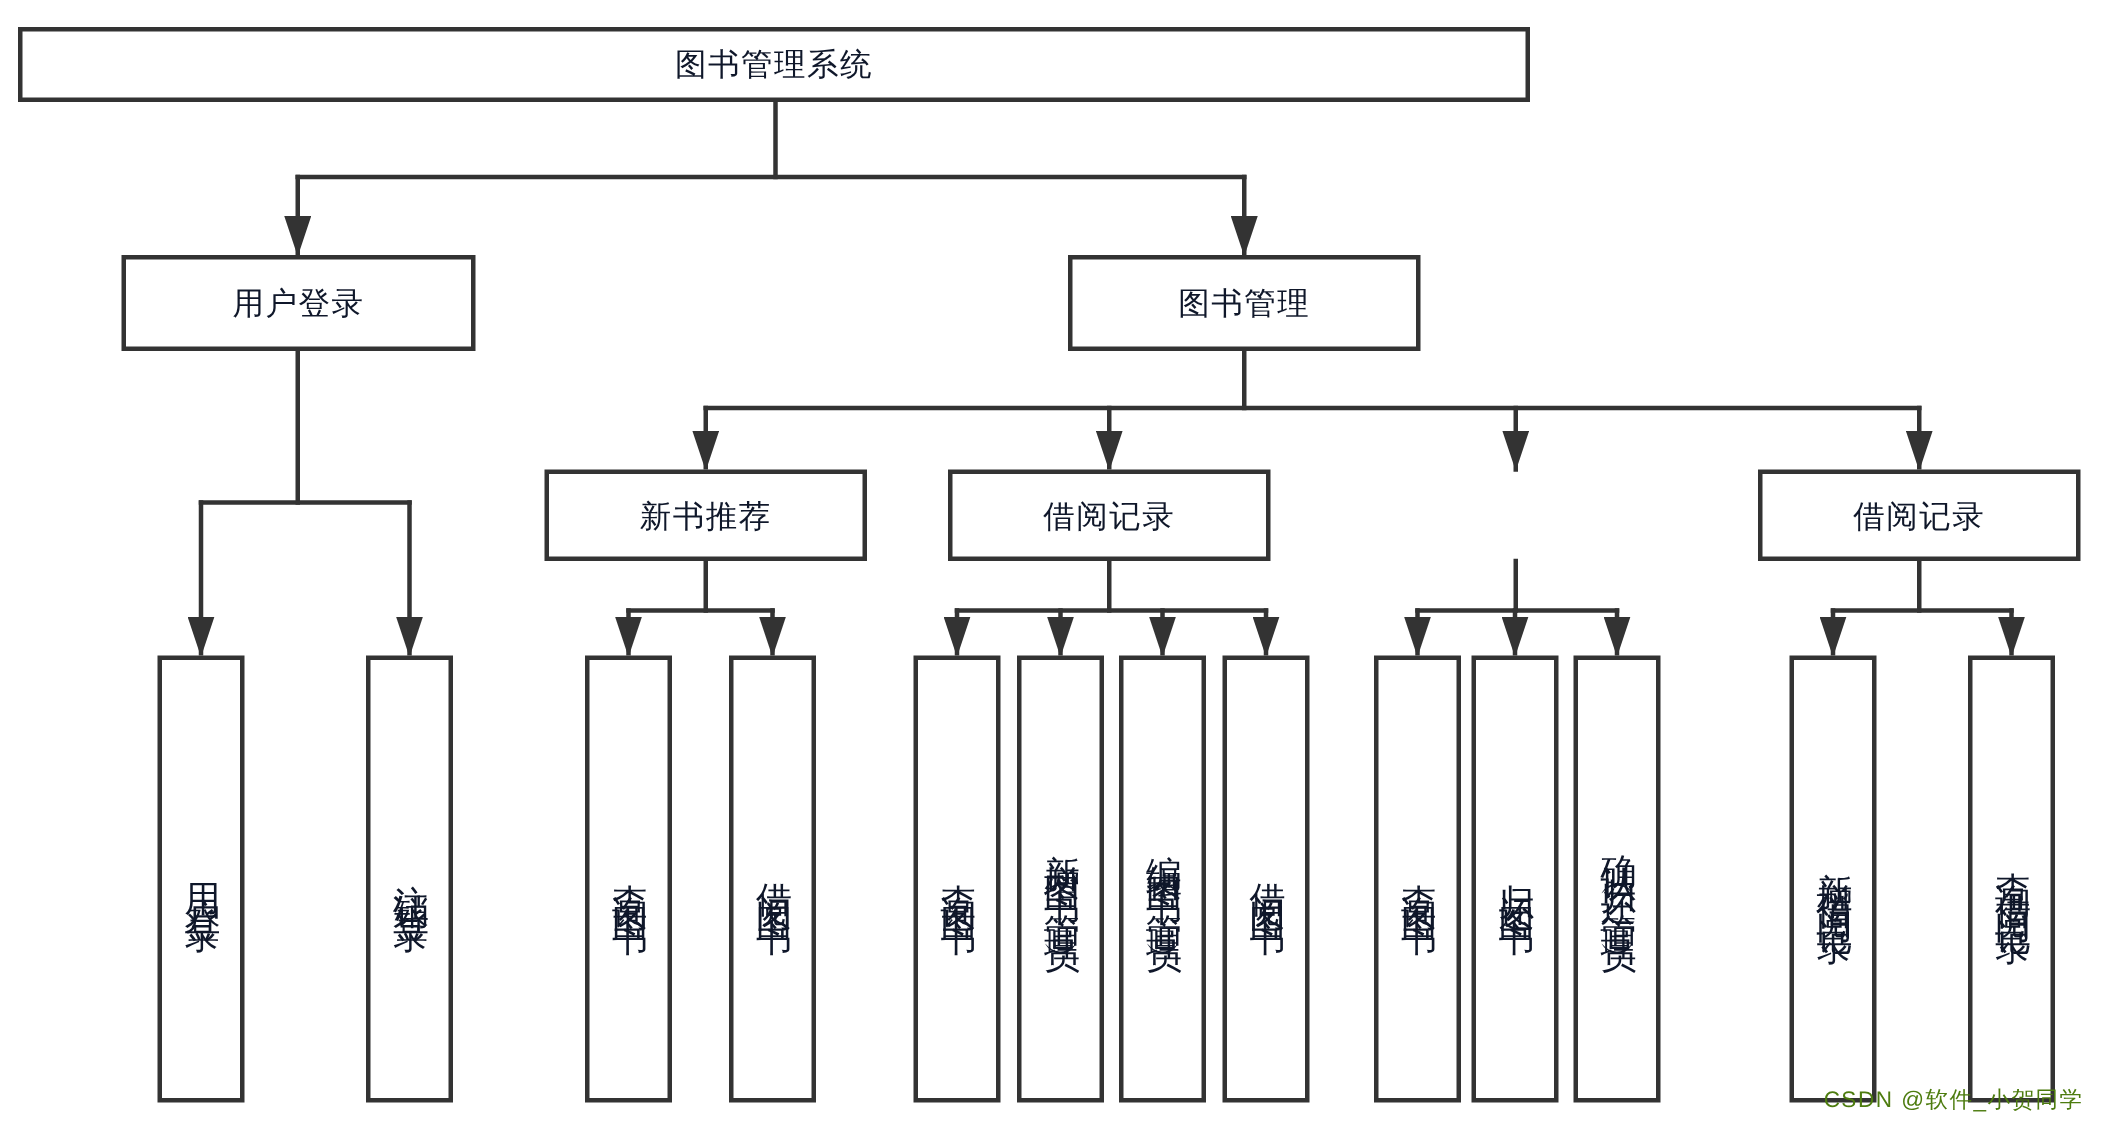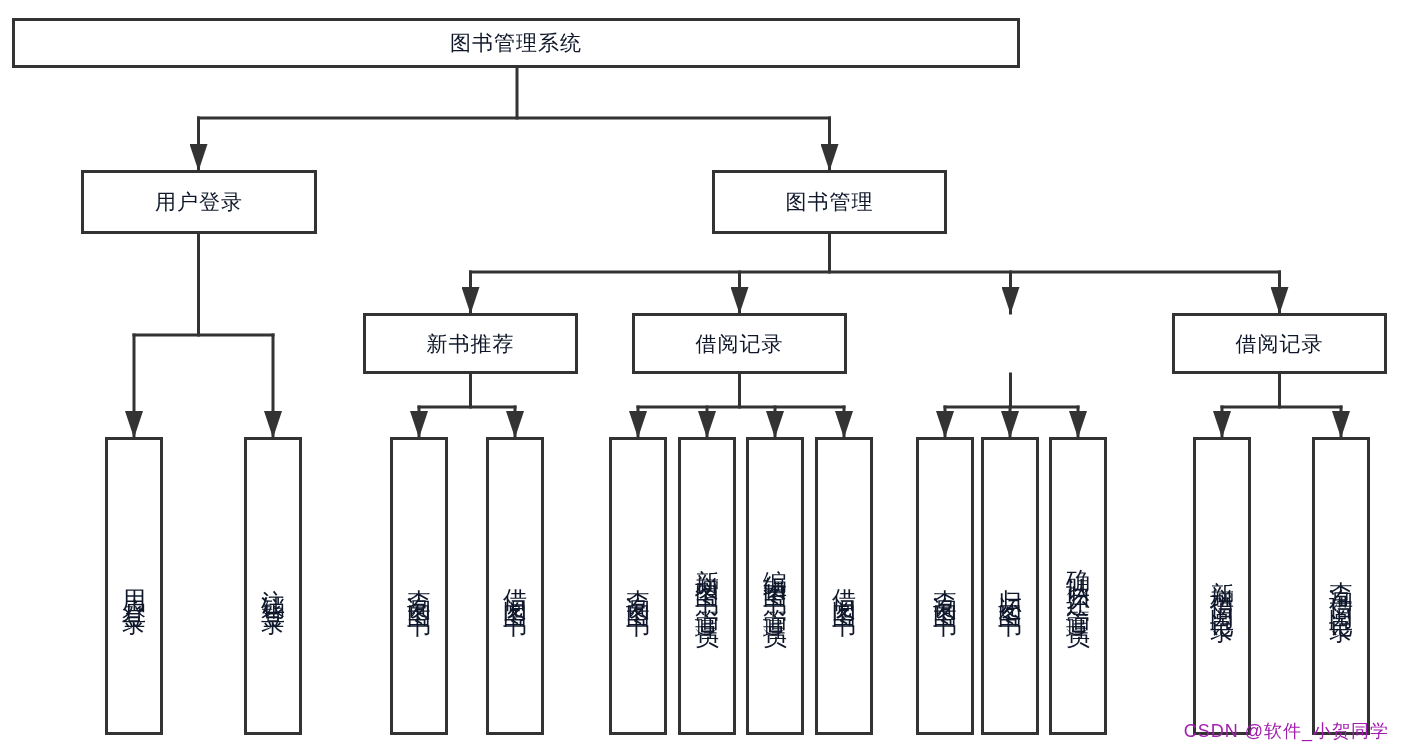--- a/index.html
+++ b/index.html
@@ -32,23 +32,23 @@
     text-orientation: mixed;
     font-size: 24px;
     letter-spacing: 8px;
     line-height: 1;
     max-height: 100%;
   }
   .watermark {
     position: absolute;
     right: 16px;
     bottom: 4px;
-    font-size: 18px;
+    font-size: 15px;
     letter-spacing: 1px;
-    color: #a21caf;
+    color: #4d7c0f;
     white-space: nowrap;
     z-index: 5;
   }
 </style>
 </head>
 <body>
 
 <div class="canvas">
 
   <svg class="wires" width="1405" height="747" viewBox="0 0 1405 747" xmlns="http://www.w3.org/2000/svg">

